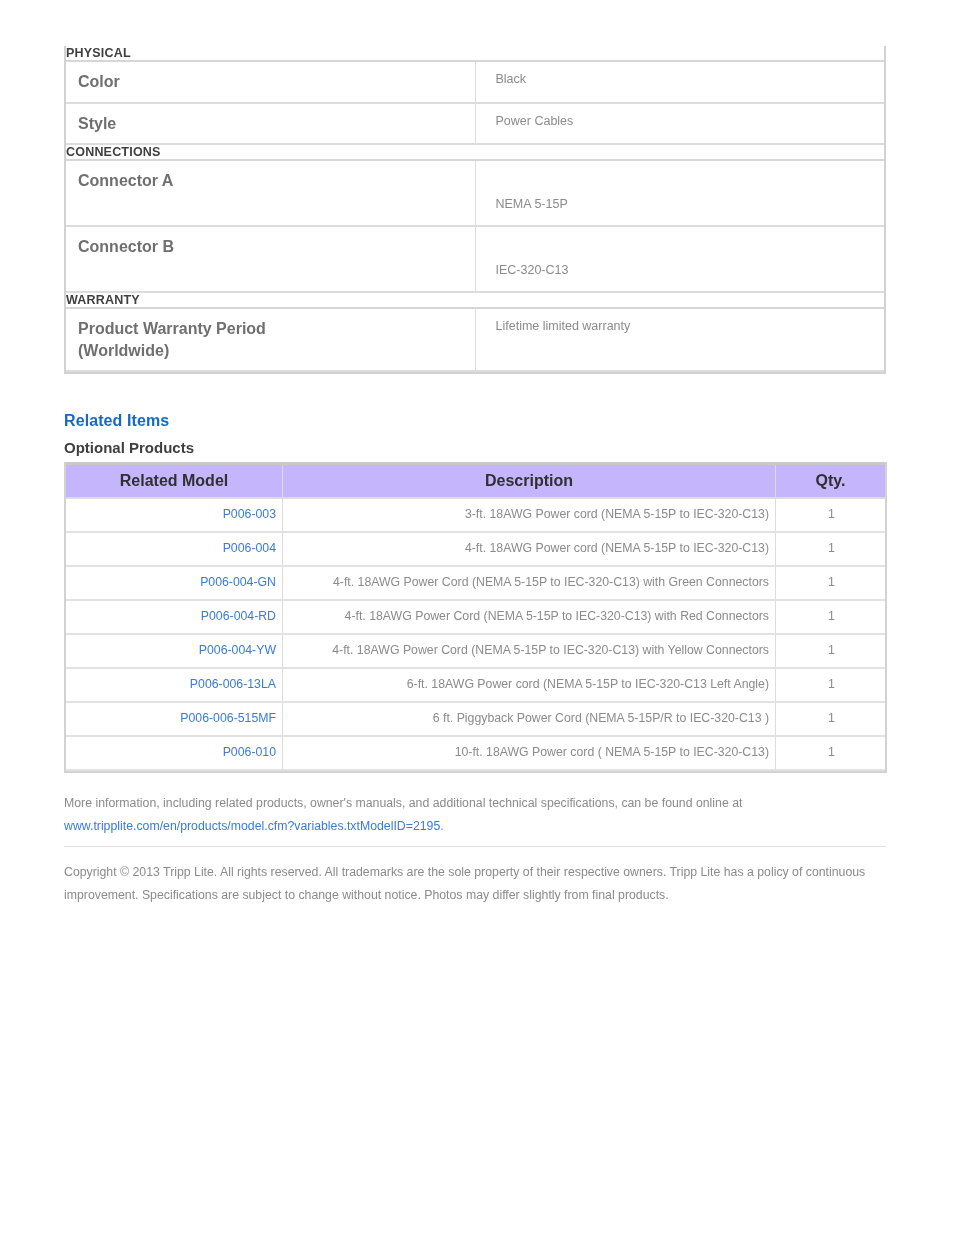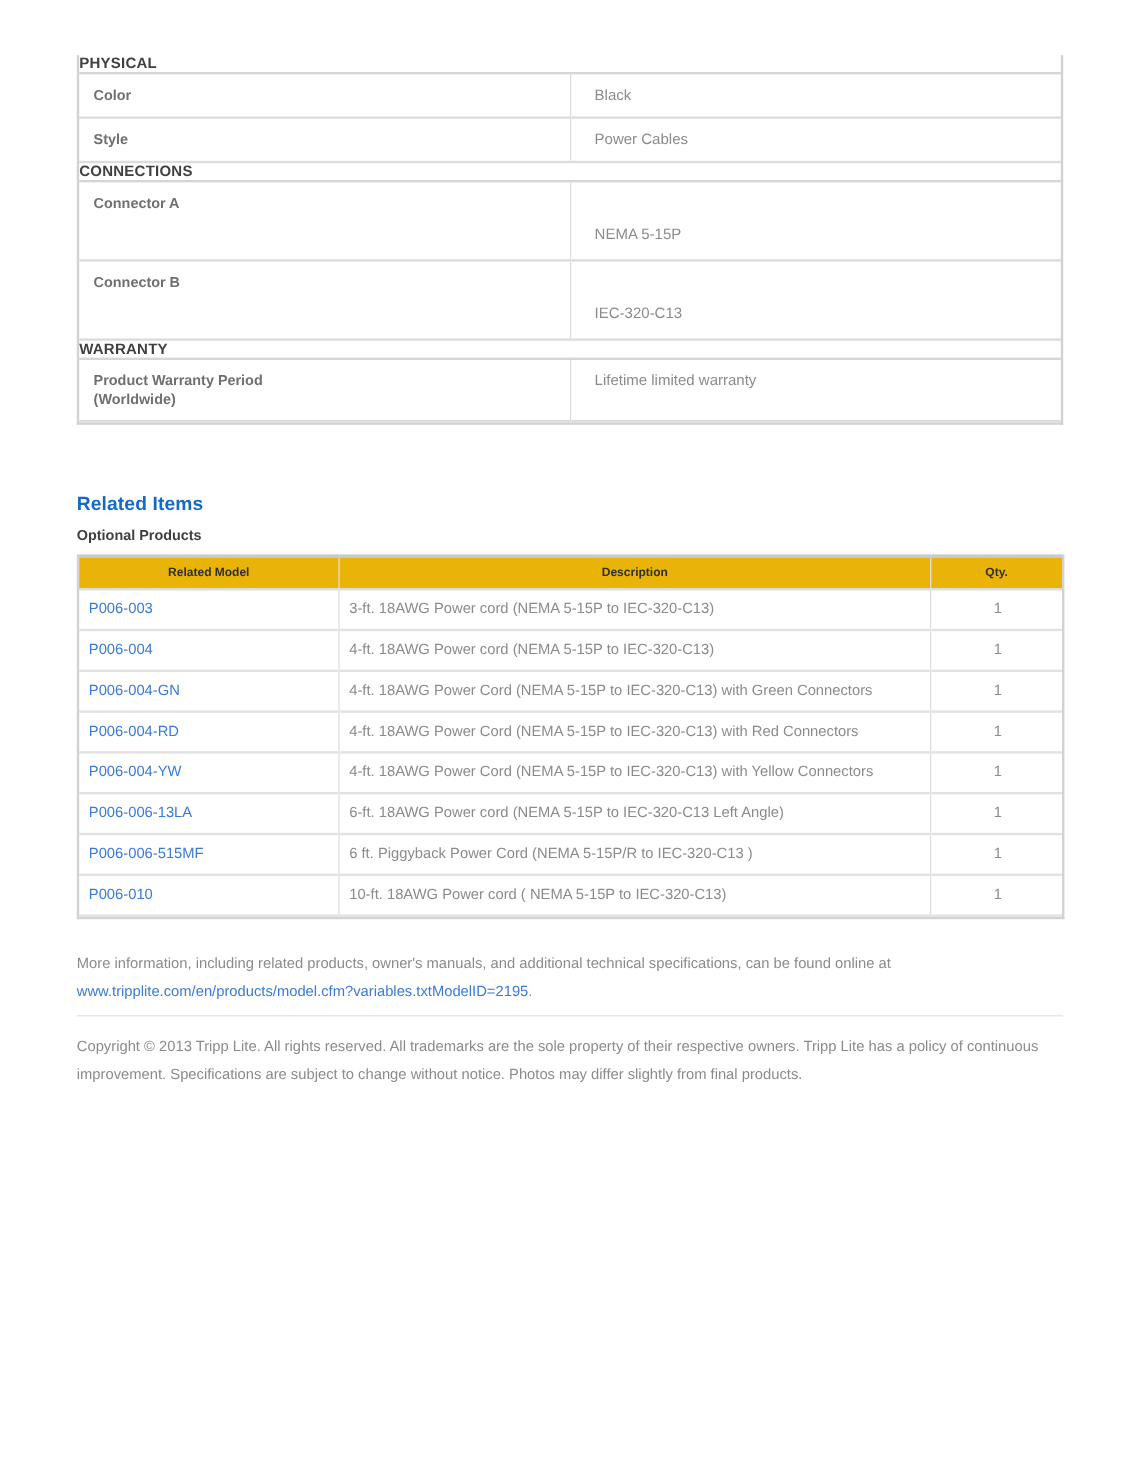--- a/index.html
+++ b/index.html
@@ -53,21 +53,21 @@
     font-weight: bold;
     color: #404040;
     letter-spacing: 0.2px;
     padding: 6px 0 6px 12px;
   }
   .spec-row .k {
     width: 203px;
     border-right: 1px solid #dcdcdc;
     border-bottom: 2px solid #dcdcdc;
     padding: 9px 10px 9px 12px;
-    font-size: 12px;
+    font-size: 16px;
     font-weight: bold;
     color: #6f6f6f;
     line-height: 1.35;
     box-sizing: border-box;
   }
   .spec-row .v {
     border-bottom: 2px solid #dcdcdc;
     padding: 9px 10px 9px 20px;
     font-size: 12.5px;
     color: #8b8b8b;
@@ -94,21 +94,21 @@
     top: 412px;
     font-size: 16px;
     font-weight: bold;
     color: #1569c7;
     letter-spacing: 0.1px;
   }
   .optional-title {
     position: absolute;
     left: 64px;
     top: 439px;
-    font-size: 12px;
+    font-size: 15px;
     font-weight: bold;
     color: #3f3f3f;
   }
 
   .rel-wrap {
     position: absolute;
     left: 64px;
     top: 462px;
     width: 823px;
     border-left: 2px solid #d2d2d2;
@@ -116,30 +116,31 @@
     border-bottom: 2px solid #d2d2d2;
     box-sizing: border-box;
   }
   table.rel {
     border-collapse: collapse;
     width: 100%;
     table-layout: fixed;
   }
   table.rel th, table.rel td {
     padding: 0;
+    text-align: right;
   }
   table.rel thead th {
     border-top: 3px solid #c9c9c9;
     border-bottom: 2px solid #dcdcdc;
-    font-size: 10px;
+    font-size: 16px;
     font-weight: bold;
     color: #303030;
     text-align: center;
     padding: 7px 4px 7px 4px;
-    background: #eab308;
+    background: #c4b5fd;
   }
   table.rel thead th.c-model { border-right: 1px solid #dcdcdc; width: 208px; }
   table.rel thead th.c-qty   { border-left: 1px solid #dcdcdc; width: 101px; }
 
   table.rel tbody td {
     font-size: 12.3px;
     color: #8b8b8b;
     padding: 8px 6px 8px 8px;
     border-bottom: 2px solid #e2e2e2;
     line-height: 1.3;

